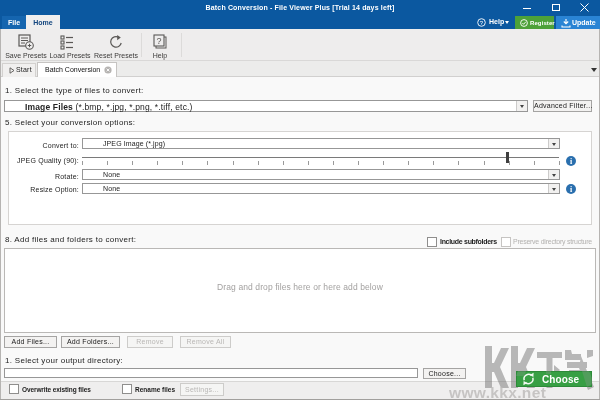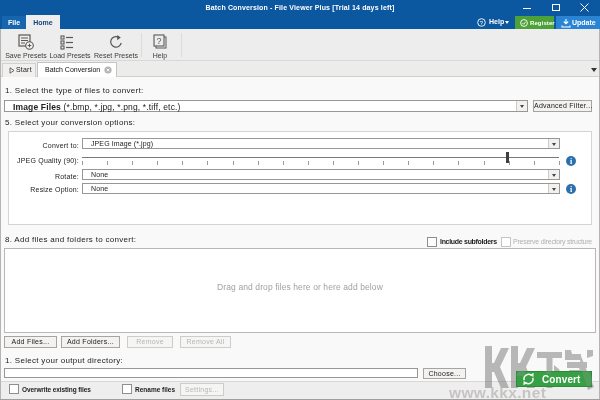--- a/index.html
+++ b/index.html
@@ -2,21 +2,21 @@
 <html><head>
 <meta charset="utf-8">
 <style>
 * { margin:0; padding:0; box-sizing:border-box; }
 html,body { width:600px; height:400px; overflow:hidden; }
 body { font-family:"Liberation Sans", sans-serif; position:relative; background:#f9f9f9; }
 .abs { position:absolute; }
 .lbl { position:absolute; font-size:8px; letter-spacing:0.3px; color:#1c1c1c; white-space:nowrap; }
 .glbl { position:absolute; font-size:7px; letter-spacing:0.2px; color:#1c1c1c; white-space:nowrap; width:79px; text-align:right; }
 .combo { background:#fff; border:1px solid #979797; position:absolute; }
-.combo .txt { position:absolute; left:8px; top:1px; font-size:7px; letter-spacing:0.1px; color:#222; white-space:nowrap; }
+.combo .txt { position:absolute; left:20px; top:1px; font-size:7px; letter-spacing:0.1px; color:#222; white-space:nowrap; }
 .combo .arr { position:absolute; right:0; top:0; bottom:0; width:11px; background:#f2f1f0; border-left:1px solid #cccbca; }
 .combo .arr:after { content:""; position:absolute; left:3px; top:4px; border-left:2.5px solid transparent; border-right:2.5px solid transparent; border-top:3.5px solid #444; }
 .btn { position:absolute; background:#f3f2f1; border:1px solid #a5a4a3; font-size:7px; letter-spacing:0.25px; color:#1a1a1a; text-align:center; white-space:nowrap; }
 .btn.dis { border-color:#cdccca; color:#b9b7b5; background:#f5f5f4; }
 .cb { position:absolute; width:10px; height:10px; background:#fff; border:1px solid #8f8e8d; }
 .cb.dis { border-color:#c6c4c2; }
 </style>
 </head>
 <body>
 
@@ -179,21 +179,21 @@
 
 <div class="abs" style="left:516px;top:371px;width:76px;height:16px;background:#379f44;border:1px solid #2c8a38;"></div>
 <svg class="abs" style="left:521px;top:372px;" width="15" height="14" viewBox="0 0 15 14">
     <g stroke="#f2faf2" fill="none" stroke-width="1.5">
       <path d="M3.2 8.2 A4.6 4.6 0 0 1 10.6 3.4"></path>
       <path d="M11.8 5.8 A4.6 4.6 0 0 1 4.4 10.6"></path>
     </g>
     <path d="M12.6 0.8 L12.4 4.9 L8.7 3.1 Z" fill="#f2faf2"></path>
     <path d="M2.4 13.2 L2.6 9.1 L6.3 10.9 Z" fill="#f2faf2"></path>
   </svg>
-<div class="abs" style="left:542px;top:374px;font-size:10px;letter-spacing:0.1px;font-weight:bold;color:#fff;">Convert</div>
+<div class="abs" style="left:542px;top:374px;font-size:10px;letter-spacing:0.1px;font-weight:bold;color:#fff;">Choose</div>
 
 <svg class="abs" style="left:516px;top:371px;" width="76" height="16" viewBox="0 0 76 16">
     <g fill="#9a9a9a" opacity="0.28">
       <polygon points="66,0 73,0 78,12 71,16"></polygon>
       <polygon points="2,0 10,0 8,5 0,5"></polygon>
       <rect x="30" y="0" width="5" height="3"></rect>
     </g>
   </svg>
 
 <div class="abs" style="left:0;top:29px;width:1px;height:371px;background:#b6b4b2;"></div>

